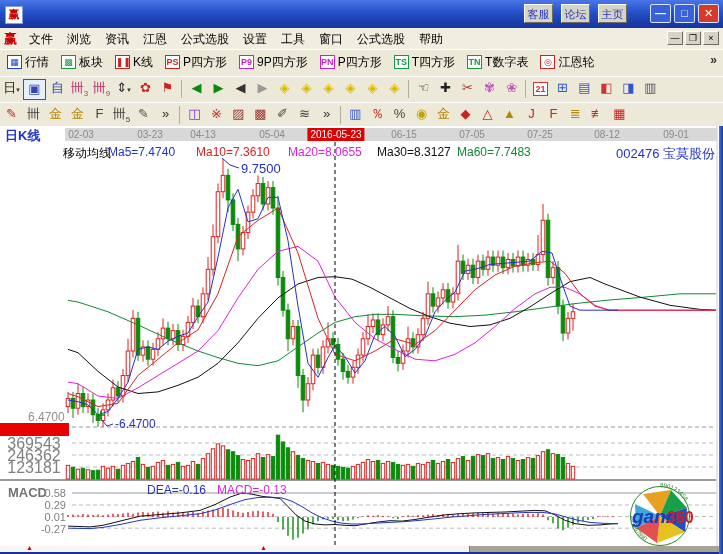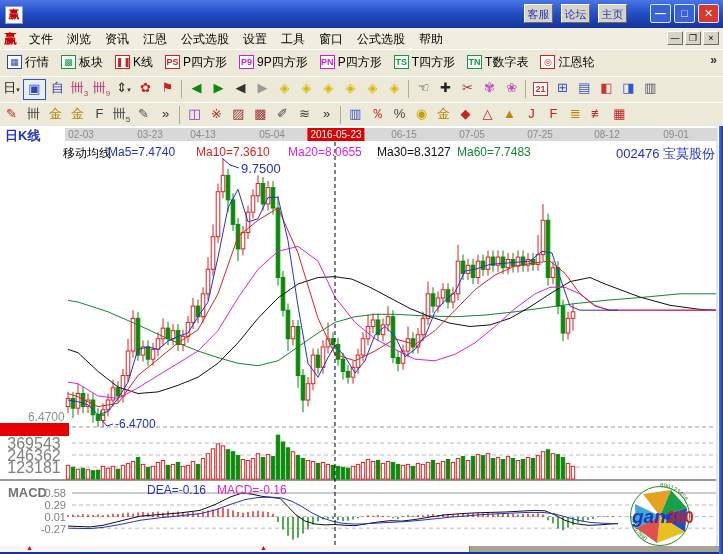--- a/index.html
+++ b/index.html
@@ -622,21 +622,21 @@
   <div class="red-axis-box"></div>
 
   <div id="vol-labels">
       <span class="vol-label" style="top: 309px;">369543</span>
       <span class="vol-label" style="top: 321px;">246362</span>
       <span class="vol-label" style="top: 333px;">123181</span>
     </div>
 
   <div class="pane2-title">MACD</div>
   <div class="dea-label">DEA=-0.16</div>
-  <div class="macd-val-label">MACD=-0.16</div>
+  <div class="macd-val-label">MACD=-0.13</div>
   <div id="macd-labels">
       <span class="macd-label" style="top: 361px;">0.58</span>
       <span class="macd-label" style="top: 373px;">0.29</span>
       <span class="macd-label" style="top: 385px;">0.01</span>
       <span class="macd-label" style="top: 397px;">-0.27</span>
     </div>
 
   <div class="scrollbar">
     <div class="sb-thumb"></div>
     <span id="sb-marks"><span class="sb-mark" style="left: 26px;">▲</span><span class="sb-mark" style="left: 260px;">▲</span></span>

